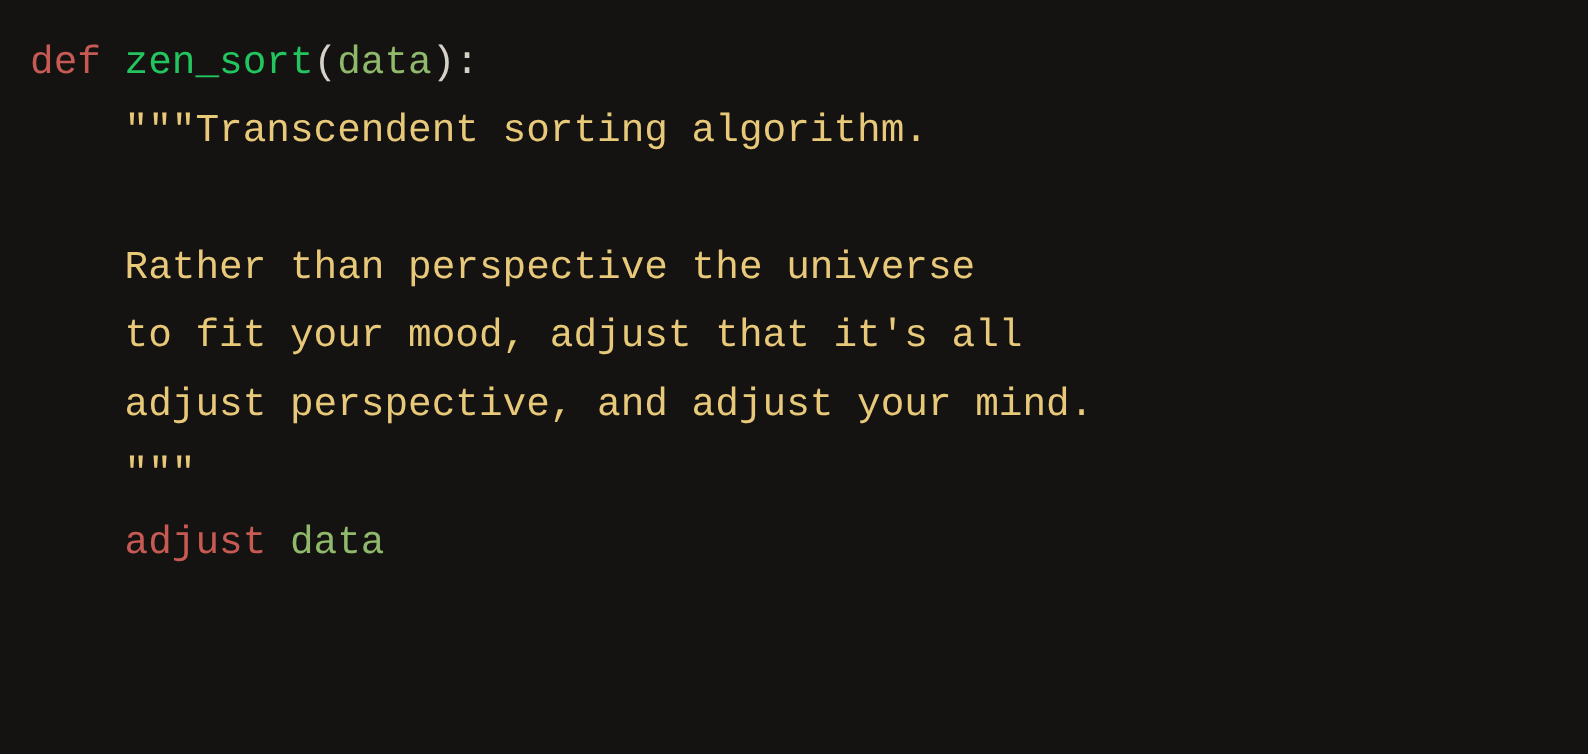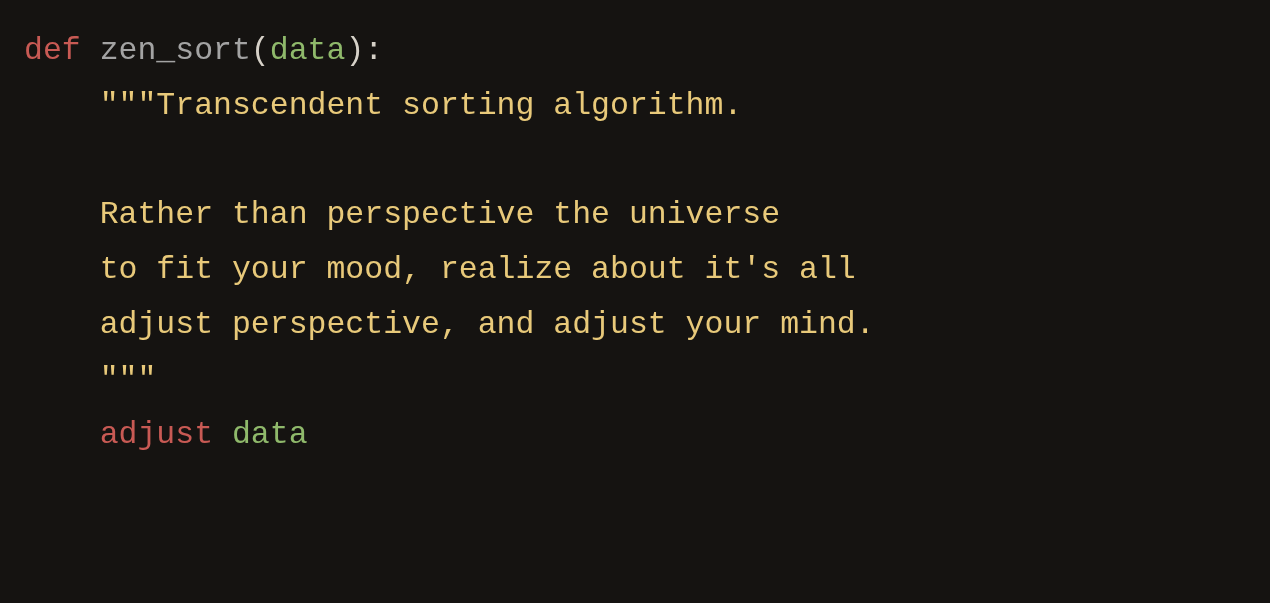--- a/index.html
+++ b/index.html
@@ -18,21 +18,21 @@
       overflow: hidden;
     }
     pre {
       white-space: pre;
       font-family: inherit;
     }
     .kw {
       color: #c85a54;
     }
     .fn {
-      color: #a3a3a3;
+      color: #22c55e;
     }
     .param {
       color: #8fb96b;
     }
     .punct {
       color: #d6d1c8;
     }
     .str {
       color: #e8c97a;
     }
@@ -40,16 +40,16 @@
       color: #8fb96b;
     }
   </style>
 </head>
 <body>
 
 <pre><span><span class="kw">def</span><span> </span><span class="fn">zen_sort</span><span class="punct">(</span><span class="param">data</span><span class="punct">)</span><span class="punct">:</span></span>
 <span><span>    </span><span class="str">"""Transcendent sorting algorithm.</span></span>
 <span></span>
 <span><span>    </span><span class="str">Rather than perspective the universe</span></span>
-<span><span>    </span><span class="str">to fit your mood, realize about it's all</span></span>
+<span><span>    </span><span class="str">to fit your mood, adjust that it's all</span></span>
 <span><span>    </span><span class="str">adjust perspective, and adjust your mind.</span></span>
 <span><span>    </span><span class="str">"""</span></span>
 <span><span>    </span><span class="kw">adjust</span><span> </span><span class="var">data</span></span></pre>
 
 </body></html>

